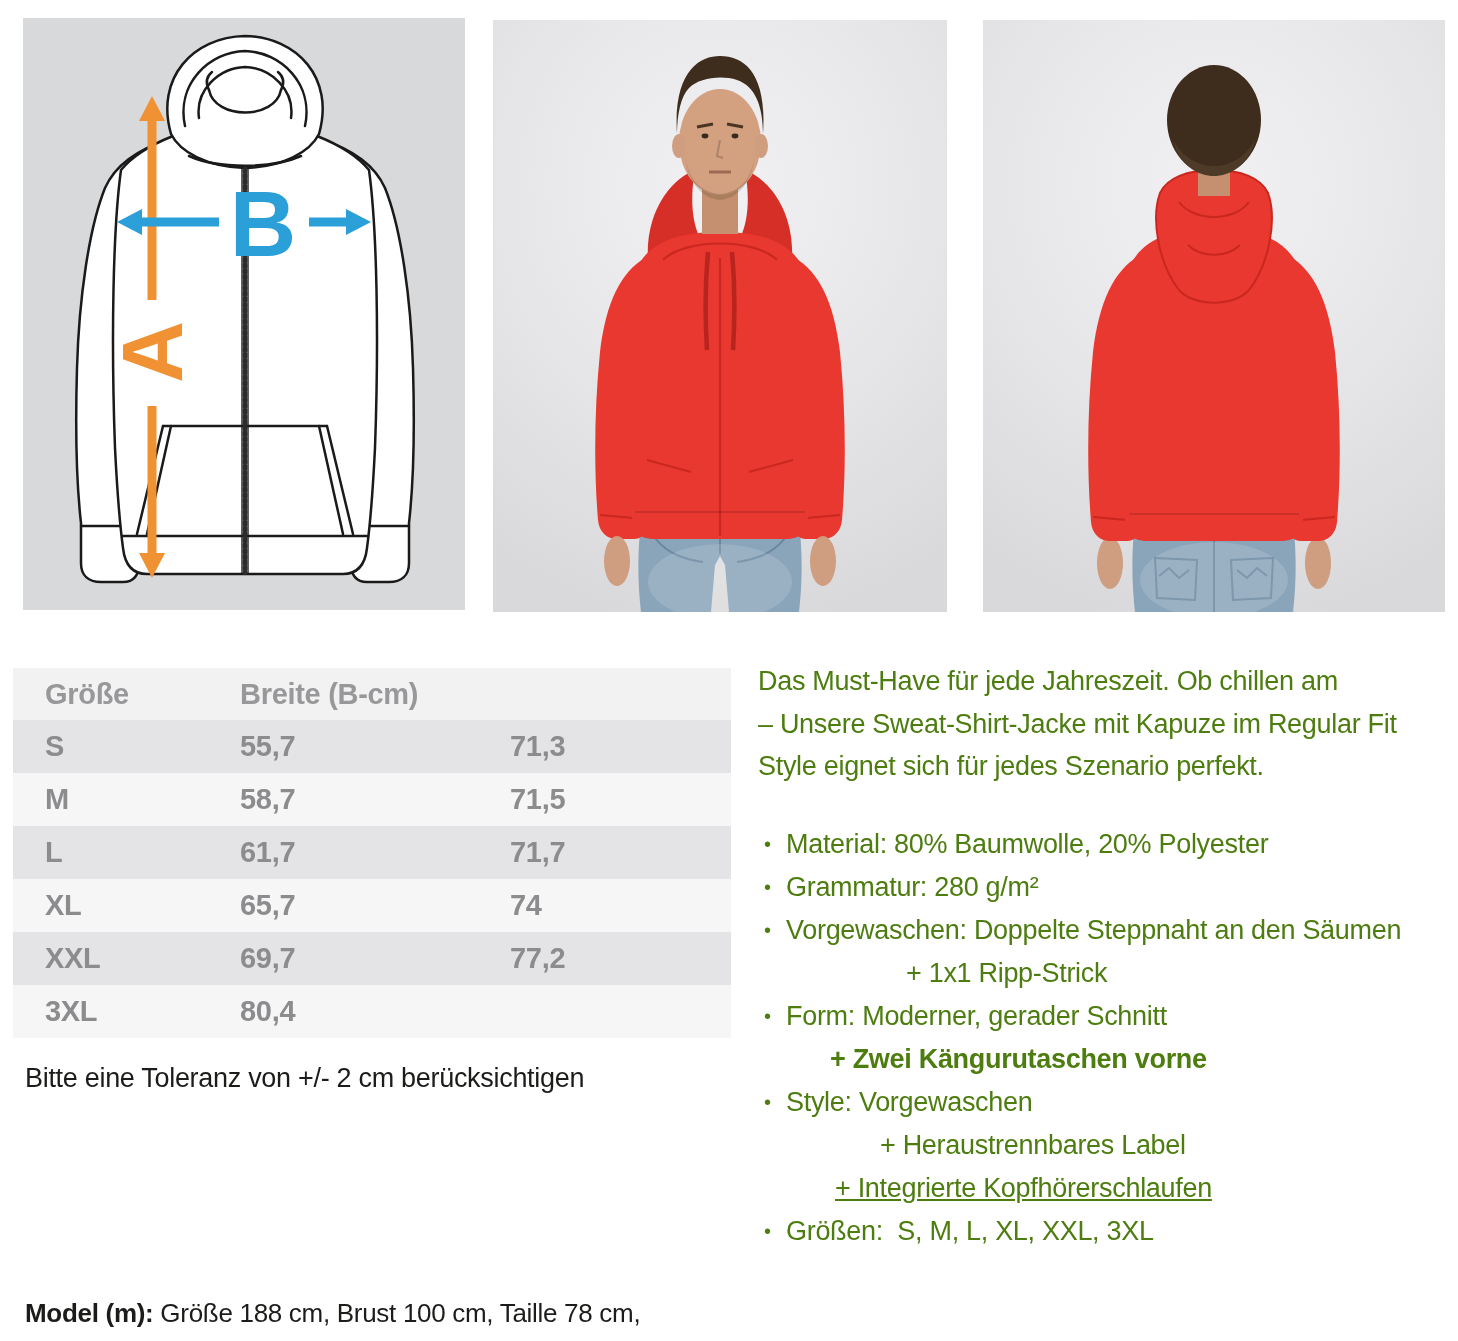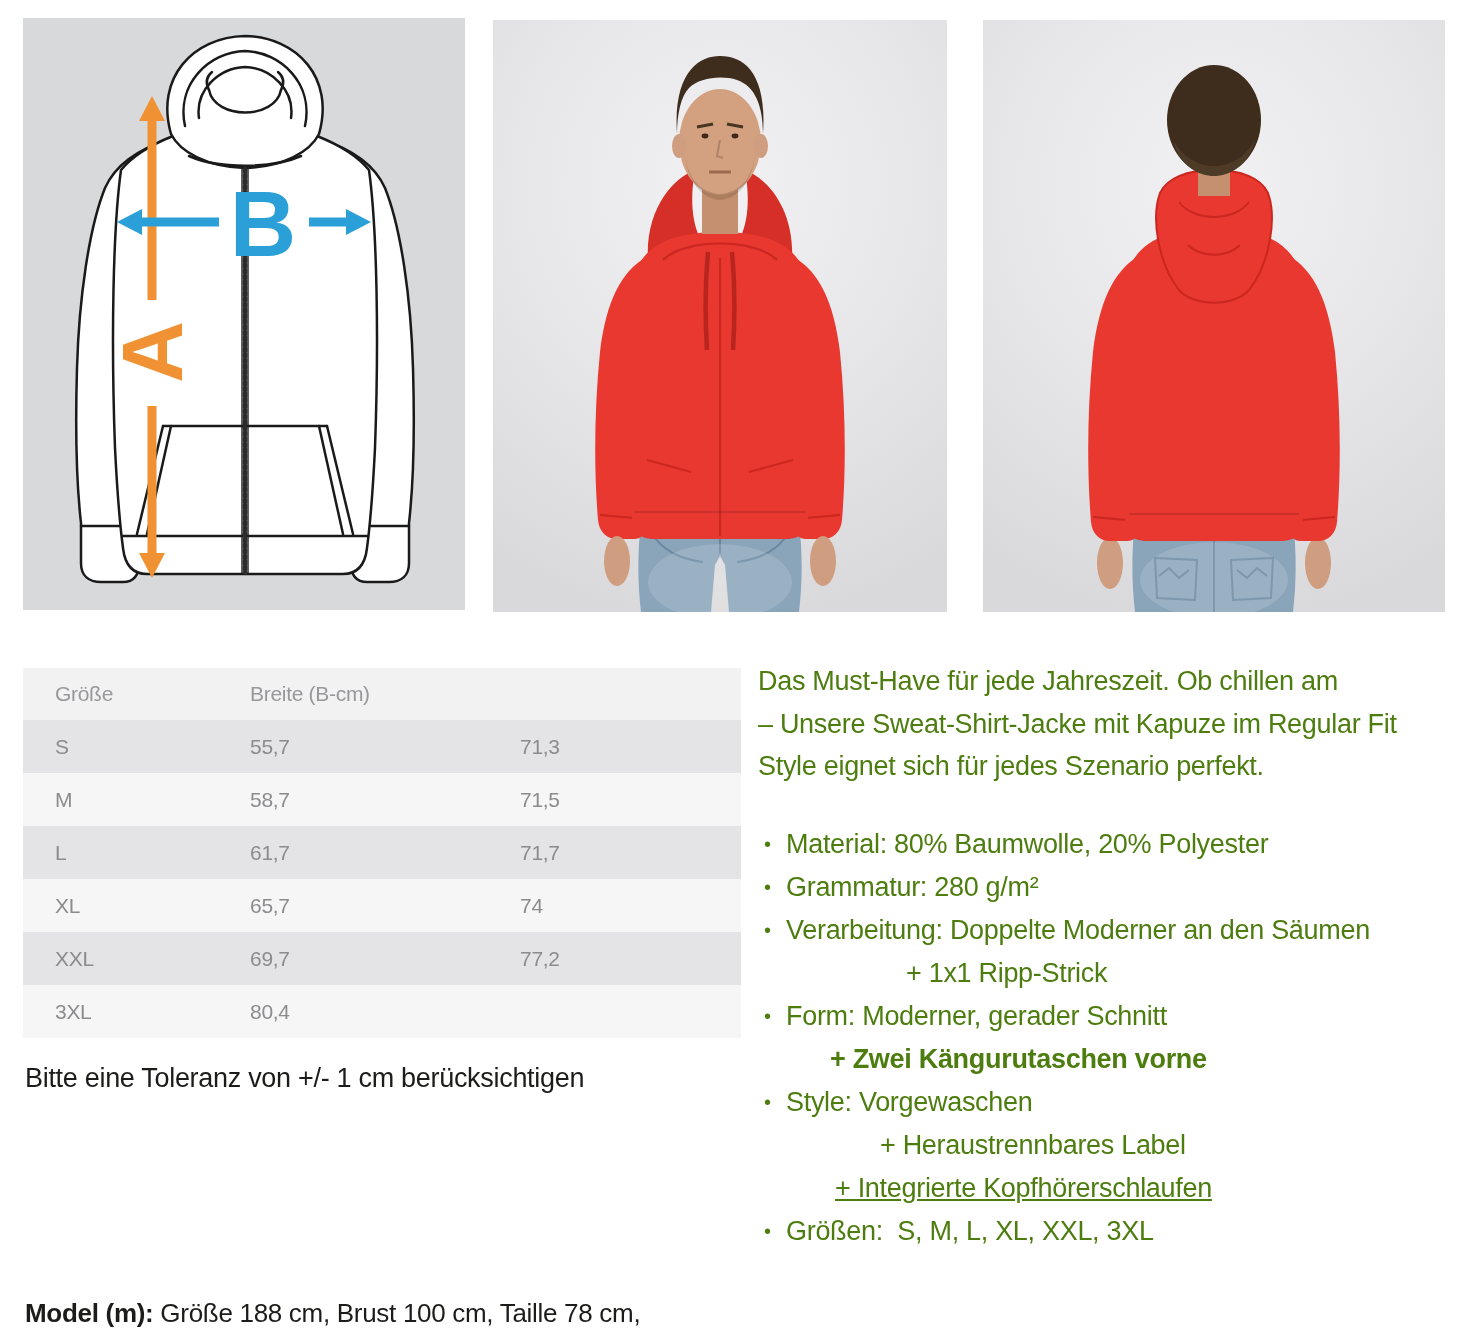--- a/index.html
+++ b/index.html
@@ -9,21 +9,21 @@
     font-family:"Liberation Sans","DejaVu Sans",sans-serif;
     color:#1c1c1a; overflow:hidden;
   }
   .panel { position:absolute; overflow:hidden; }
   .diagram-panel { left:23px; top:18px; width:442px; height:592px; background:#d8d9db; }
   .photo-panel  { background:radial-gradient(ellipse 90% 75% at 50% 28%, #f1f1f3 0%, #e8e8ea 45%, #d9d9db 100%); }
   .photo-front  { left:493px; top:20px; width:454px; height:592px; }
   .photo-back   { left:983px; top:20px; width:462px; height:592px; }
 
   
-  .size-table { position:absolute; left:23px; top:668px; width:718px; font-size:21px; letter-spacing:-0.3px; }
+  .size-table { position:absolute; left:13px; top:668px; width:718px; font-size:29px; letter-spacing:-0.3px;font-weight:bold; }
   .trow { display:grid; grid-template-columns:195px 270px 1fr; align-items:center; height:53px; }
   .trow.head { height:52px; background:#f2f2f3; color:#98989a; }
   .trow.dark { background:#e4e4e6; color:#8c8c8e; }
   .trow.light{ background:#f6f6f7; color:#8c8c8e; }
   .trow > span { padding-left:32px; white-space:pre; }
 
   .tolerance { position:absolute; left:25px; top:1063px; font-size:27px; letter-spacing:-0.3px; color:#1c1c1a; white-space:pre; }
 
   .model-info { position:absolute; left:25px; top:1206px; font-size:26px; line-height:43px; letter-spacing:-0.3px; white-space:pre; }
   .model-info b { font-weight:bold; }
@@ -226,36 +226,36 @@
     <span>XXL</span>
     <span>69,7</span>
     <span>77,2</span>
   </div>
   <div class="trow light">
     <span>3XL</span>
     <span>80,4</span>
   </div>
 </div>
 
-<div class="tolerance">Bitte eine Toleranz von +/- 1 cm berücksichtigen</div>
+<div class="tolerance">Bitte eine Toleranz von +/- 2 cm berücksichtigen</div>
 
 <div class="model-info">
   <div><b>Model (m):</b><span> Größe 188 cm, Brust 100 cm, Taille 78 cm,</span></div>
   
 </div>
 
 <div class="description">
   <div class="p-line">Das Must-Have für jede Jahreszeit. Ob chillen am</div>
   <div class="p-line">– Unsere Sweat-Shirt-Jacke mit Kapuze im Regular Fit</div>
   <div class="p-line">Style eignet sich für jedes Szenario perfekt.</div>
 
   <div class="bullets">
     <div class="b-line"><span class="marker">•</span><span>Material: 80% Baumwolle, 20% Polyester</span></div>
     <div class="b-line"><span class="marker">•</span><span>Grammatur: 280 g/m²</span></div>
-    <div class="b-line"><span class="marker">•</span><span>Verarbeitung: Doppelte Moderner an den Säumen</span></div>
+    <div class="b-line"><span class="marker">•</span><span>Vorgewaschen: Doppelte Steppnaht an den Säumen</span></div>
     <div class="b-line ind-a"><span>+ 1x1 Ripp-Strick</span></div>
     <div class="b-line"><span class="marker">•</span><span>Form: Moderner, gerader Schnitt</span></div>
     <div class="b-line ind-b"><span>+ Zwei Kängurutaschen vorne</span></div>
     <div class="b-line"><span class="marker">•</span><span>Style: Vorgewaschen</span></div>
     <div class="b-line ind-c"><span>+ Heraustrennbares Label</span></div>
     <div class="b-line ind-d"><span>+ Integrierte Kopfhörerschlaufen</span></div>
     <div class="b-line"><span class="marker">•</span><span>Größen:  S, M, L, XL, XXL, 3XL</span></div>
   </div>
 </div>
 

